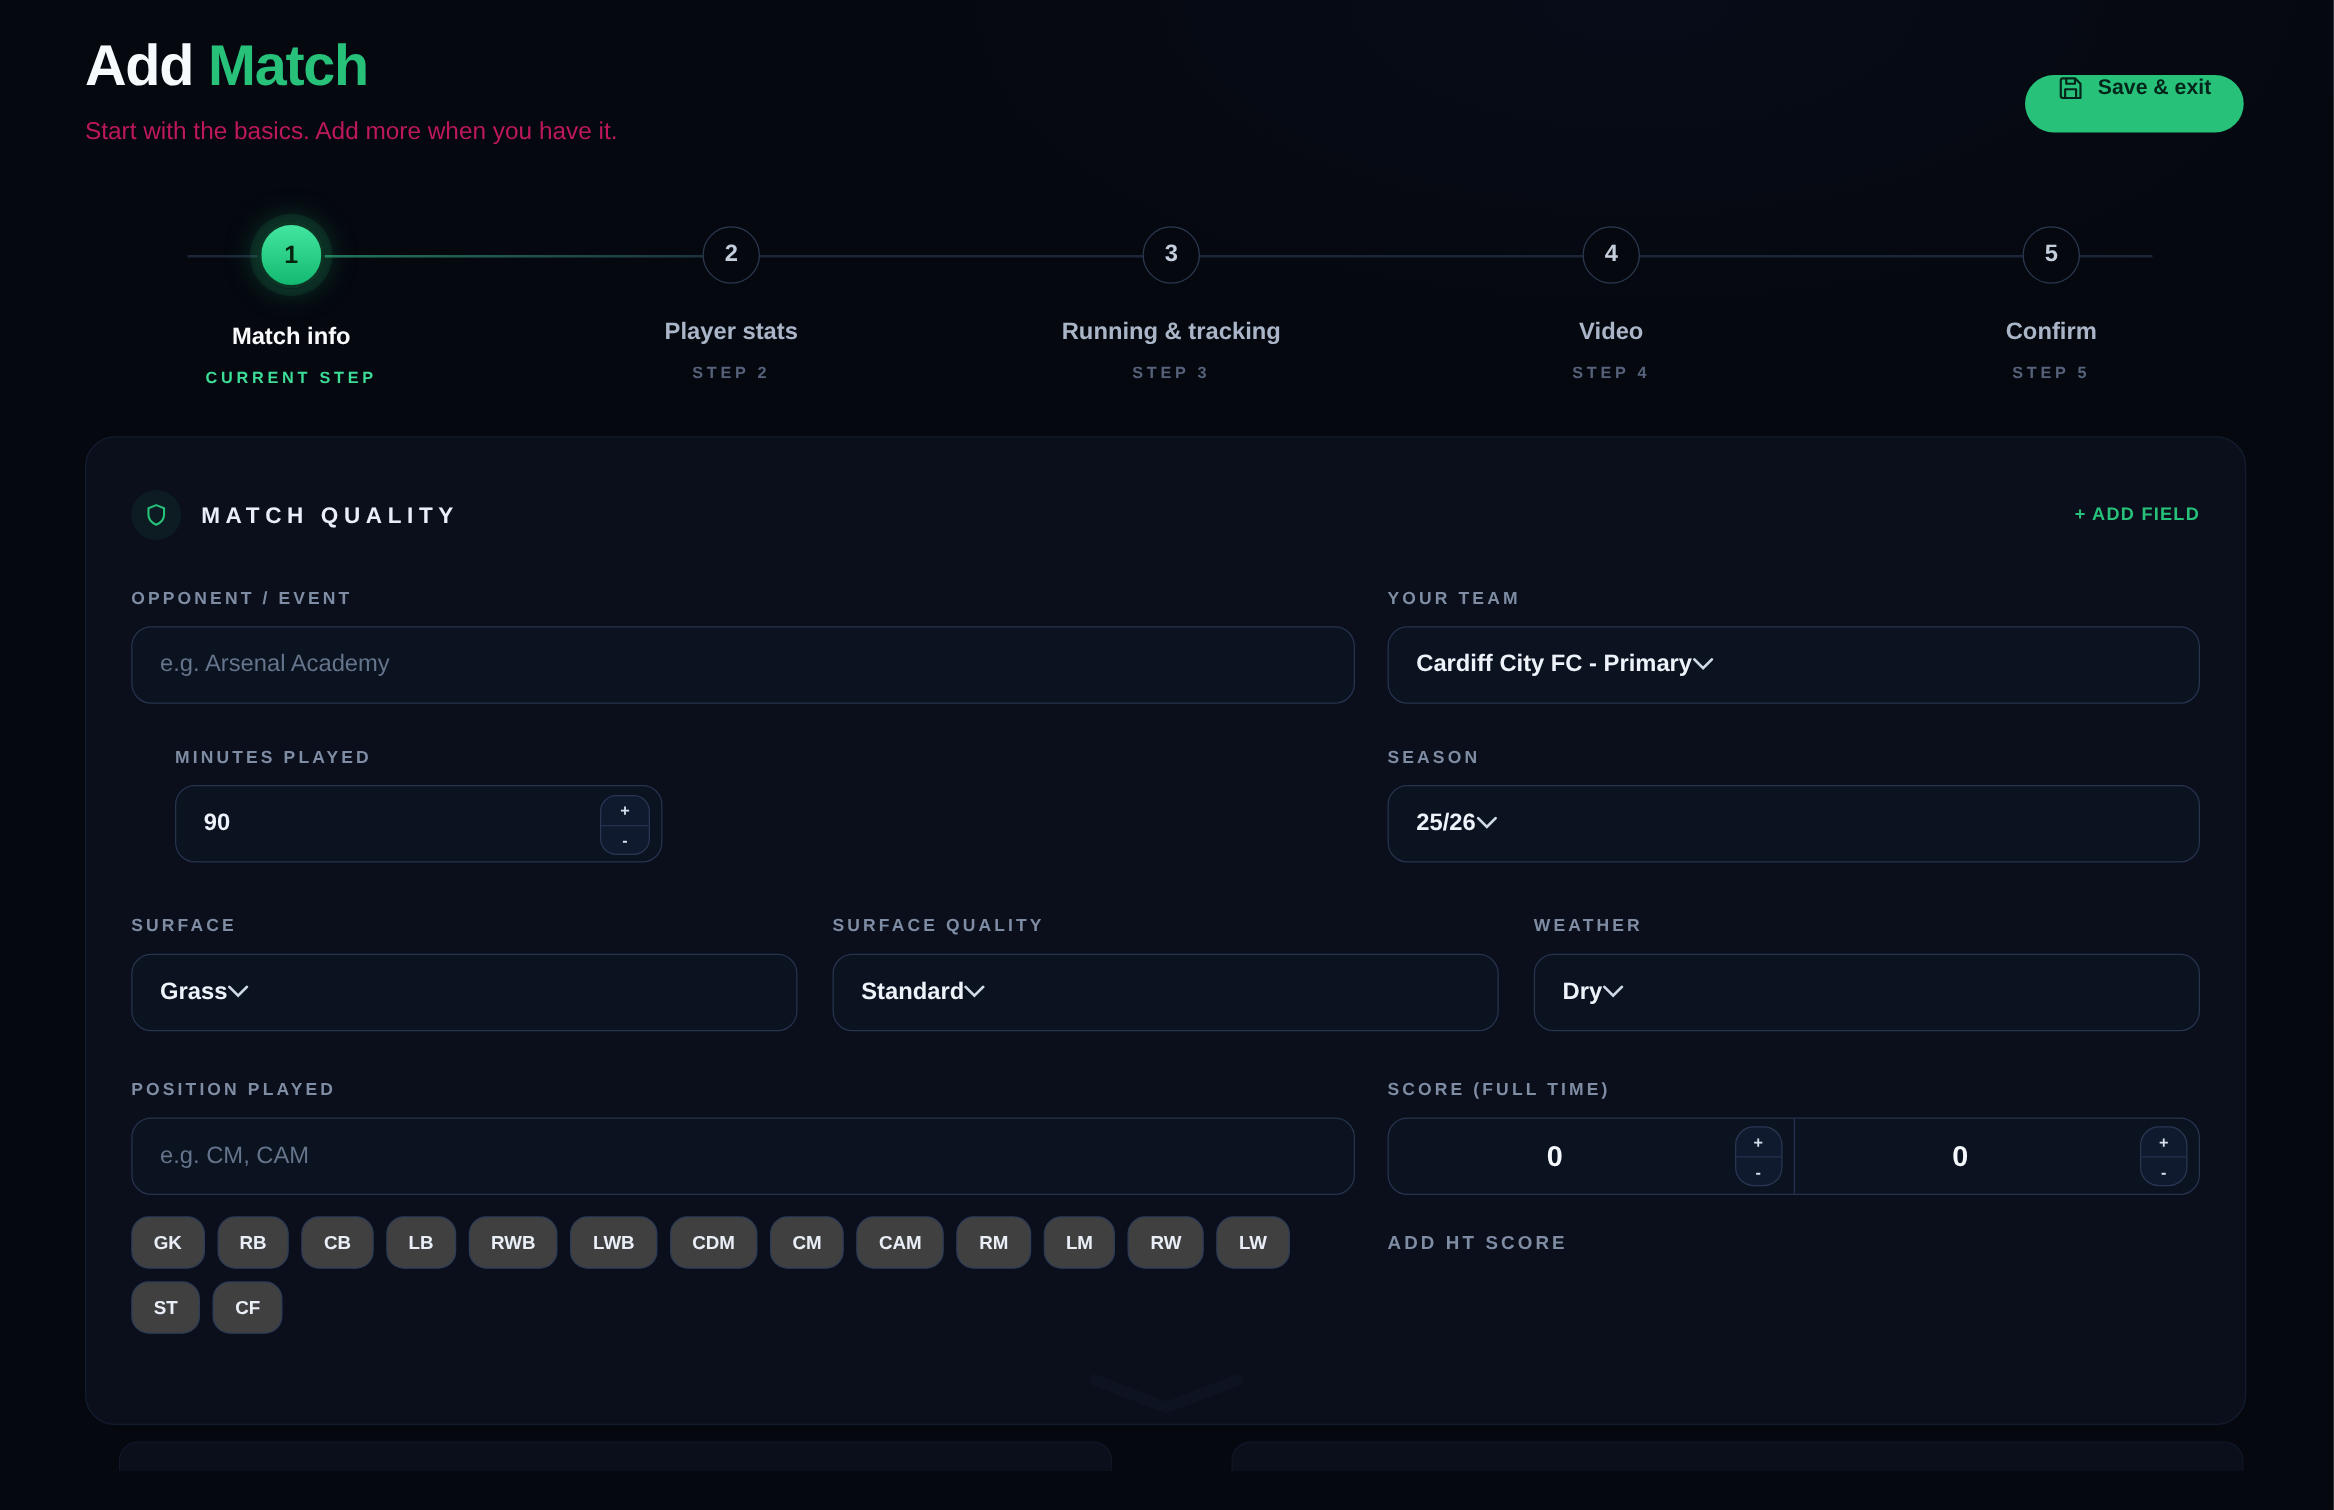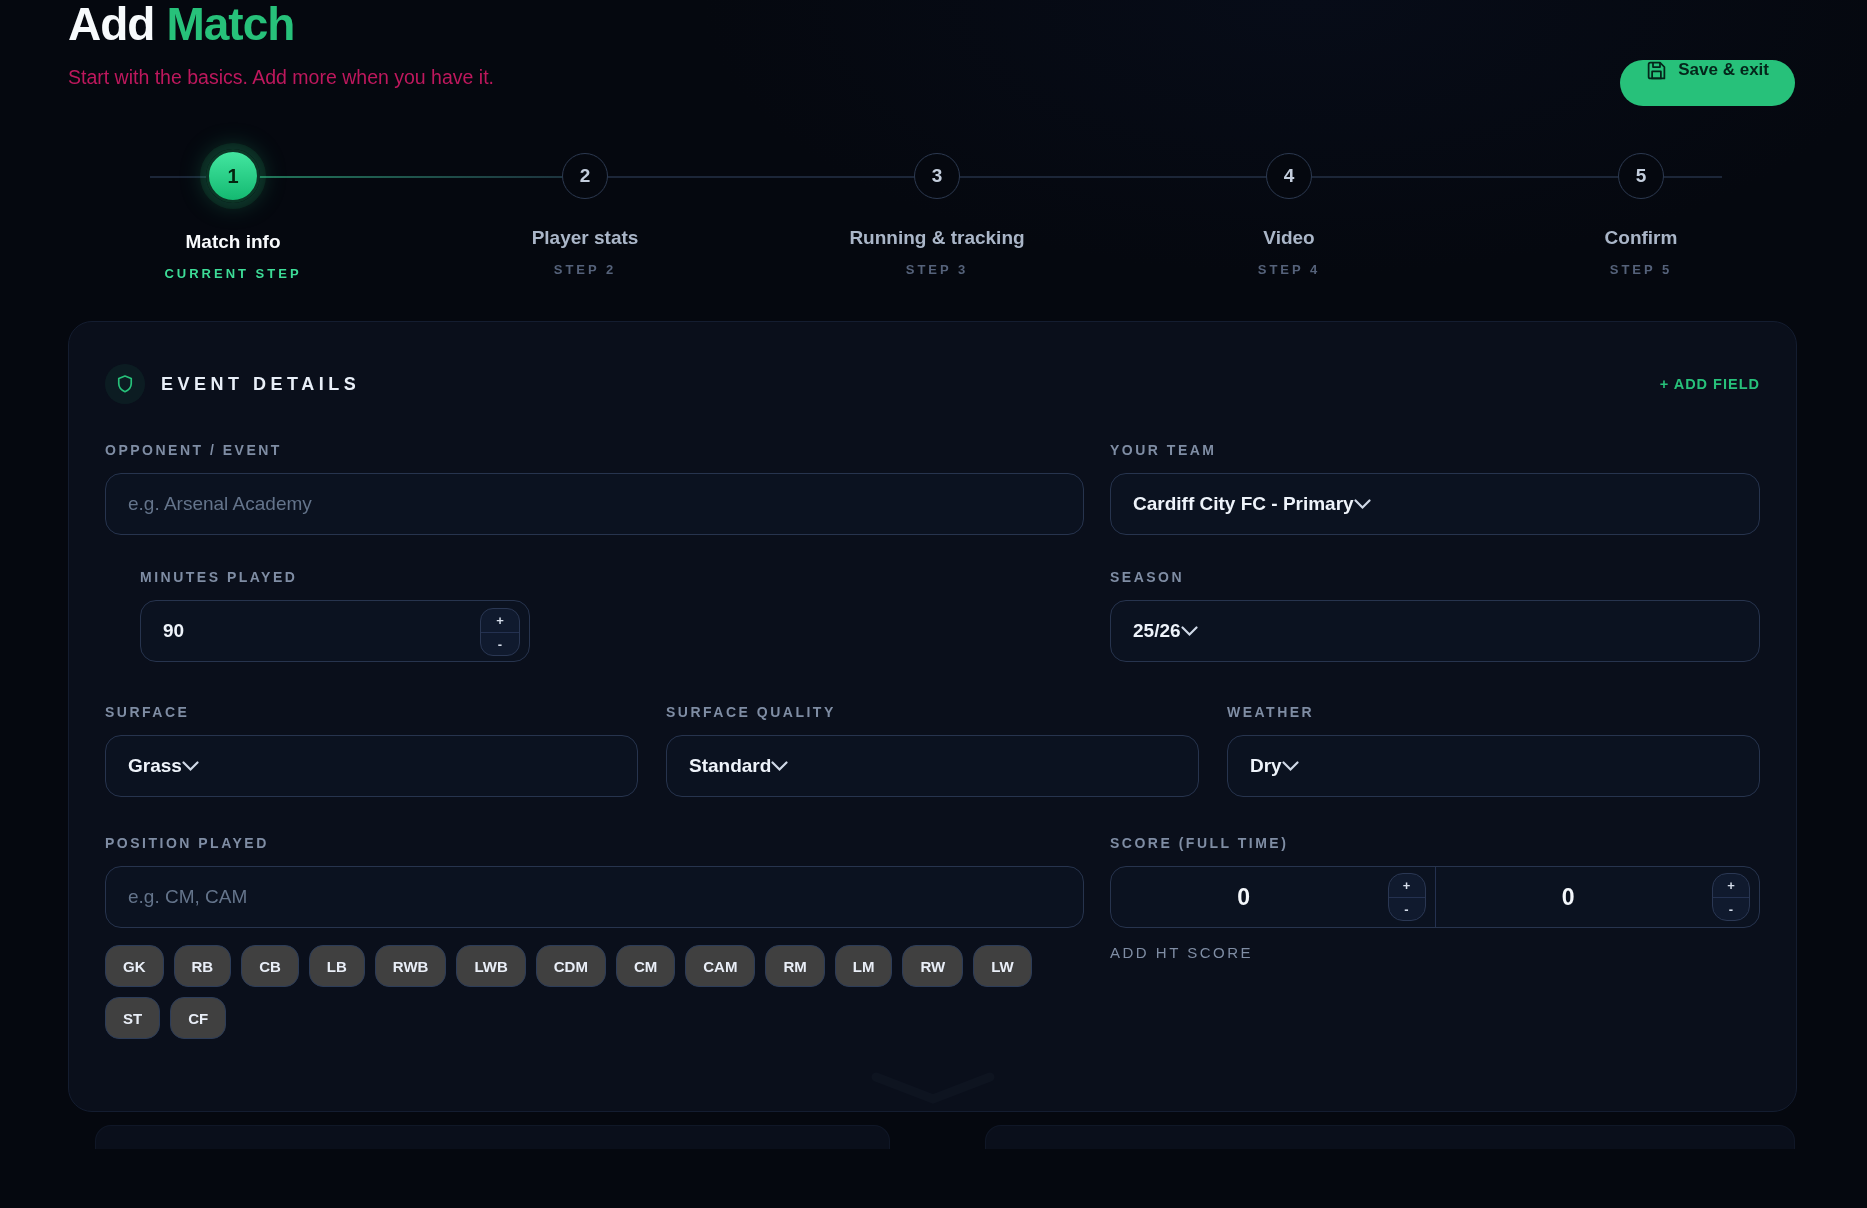--- a/index.html
+++ b/index.html
@@ -15,21 +15,21 @@
     --accent-bright:#3ddc97;
   }
   *{box-sizing:border-box;margin:0;padding:0;}
   html,body{width:1867px;height:1208px;overflow:hidden;}
   body{
     background:radial-gradient(1100px 500px at 70% 0%, #070c18 0%, var(--bg) 55%);
     font-family:"Liberation Sans", sans-serif;
     color:var(--text);
   }
   
-  .header{position:relative;margin:0 72px 0 68px;}
+  .header{position:relative;margin:0 72px 0 68px;padding-top:28px;}
   .page-title{font-size:46px;font-weight:800;letter-spacing:-1px;line-height:1.05;color:#f7fafc;}
   .page-title .accent{color:var(--accent);margin-left:12px;}
   .page-subtitle{margin-top:18px;font-size:19.5px;color:#be185d;}
   .save-btn{
     position:absolute;top:60px;right:0;
     display:flex;gap:11px;
     height:46px;padding:0 26px;border:none;border-radius:26px;
     background:var(--accent);color:#04251a;
     font-family:"Liberation Sans", sans-serif;font-size:17px;font-weight:700;cursor:pointer;
   }
@@ -98,21 +98,21 @@
   .stepper .half{flex:1;display:flex;align-items:center;justify-content:center;
     font-size:13px;font-weight:700;color:#d6deeb;line-height:1;}
   .stepper .half + .half{border-top:1px solid #243150;}
   .minutes-box{position:relative;padding-right:60px;}
   
   .score-box{padding:0;}
   .score-half{flex:1;height:100%;display:flex;align-items:center;position:relative;padding-right:58px;}
   .score-half + .score-half{border-left:1px solid #243150;}
   .score-val{flex:1;text-align:center;font-size:23px;font-weight:700;color:#f4f7fb;}
   .score-half .stepper{top:6px;width:38px;height:48px;border-radius:15px;}
-  .add-ht{margin-top:16px;font-size:15px;font-weight:400;letter-spacing:2.5px;color:var(--label);
+  .add-ht{margin-top:30px;font-size:15px;font-weight:700;letter-spacing:2.5px;color:var(--label);
     background:none;border:none;cursor:pointer;font-family:"Liberation Sans", sans-serif;display:block;}
   
   .chips{margin-top:17px;width:950px;display:flex;flex-wrap:wrap;gap:10px;}
   .chip{
     height:42px;padding:0 17px;border-radius:14px;
     background:#404040;border:1px solid #2c3c58;color:#e9eef7;
     font-size:15px;font-weight:700;font-family:"Liberation Sans", sans-serif;cursor:pointer;
     display:flex;align-items:center;
   }
   
@@ -183,21 +183,21 @@
 </div>
 
 <section class="card">
 
   <div class="card-head">
     <div class="shield-wrap">
       <svg width="20" height="22" viewBox="0 0 24 24" fill="none" stroke="#27c17a" stroke-width="2" stroke-linejoin="round">
         <path d="M12 2.5l7.5 3v6c0 4.8-3.2 8-7.5 9.8C7.7 19.5 4.5 16.3 4.5 11.5v-6z"></path>
       </svg>
     </div>
-    <div class="card-title">EVENT DETAILS</div>
+    <div class="card-title">MATCH QUALITY</div>
     <button class="add-field">+ ADD FIELD</button>
   </div>
 
   <div class="row row-a">
     <div class="col-opponent">
       <label class="field-label">OPPONENT / EVENT</label>
       <input class="control" type="text" placeholder="e.g. Arsenal Academy" style="">
     </div>
     <div class="col-team">
       <label class="field-label">YOUR TEAM</label>

